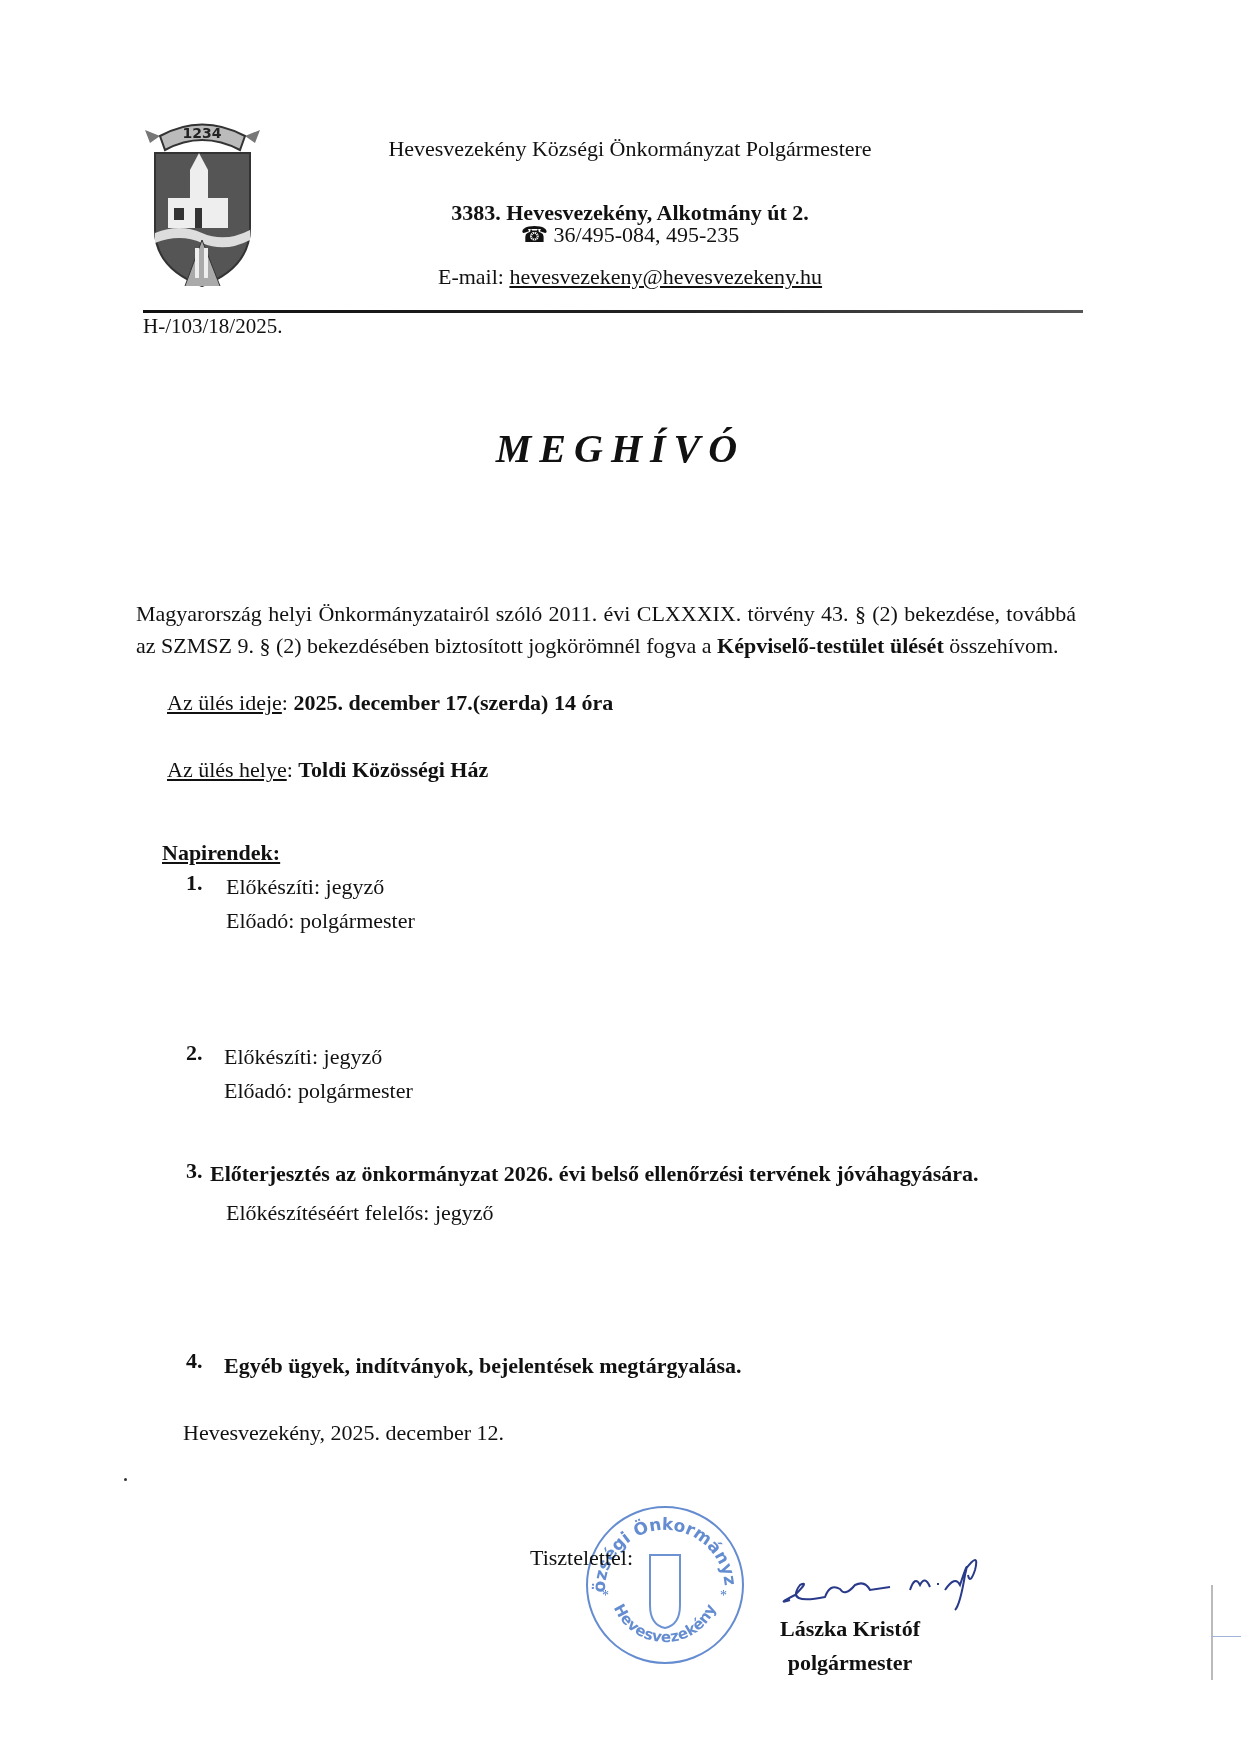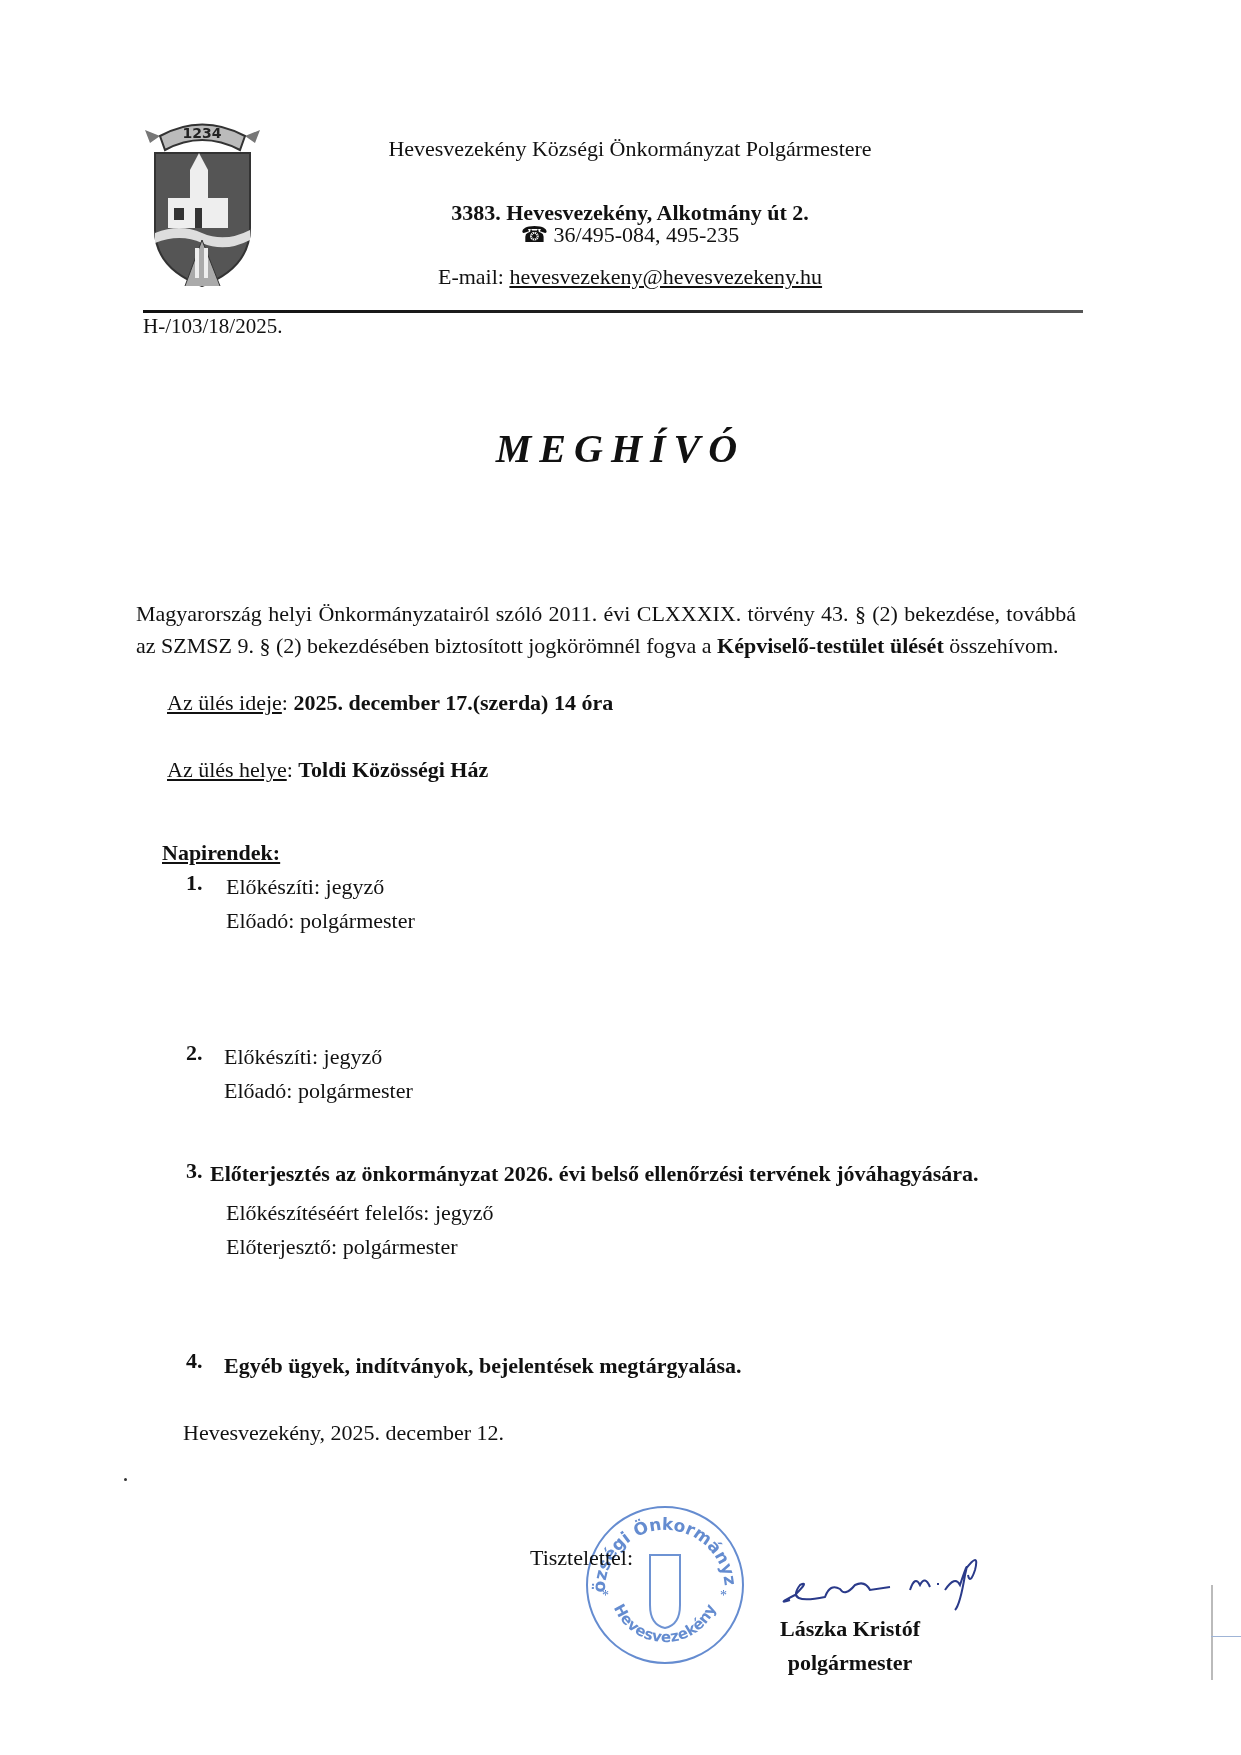--- a/index.html
+++ b/index.html
@@ -93,21 +93,20 @@
 <div class="abs item" style="top:1040px">
   <span class="num">2.</span>
   <div class="sub" style="margin-left:38px">Előkészíti: jegyző</div>
   <div class="sub" style="margin-left:38px">Előadó: polgármester</div>
 </div>
 
 <div class="abs item item3" style="top:1152px">
   <span class="num" style="top:6px">3.</span>
   <div class="txt">Előterjesztés az önkormányzat 2026. évi belső ellenőrzési tervének jóváhagyására.</div>
   <div class="sub" style="margin-top:0">Előkészítéséért felelős: jegyző</div>
-  <div class="sub">Előterjesztő: polgármester</div>
 </div>
 
 <div class="abs item" style="top:1348px">
   <span class="num">4.</span>
   <div class="txt">Egyéb ügyek, indítványok, bejelentések megtárgyalása.</div>
 </div>
 
 <div class="abs dateline">Hevesvezekény, 2025. december 12.</div>
 <div class="abs dot"></div>
 

